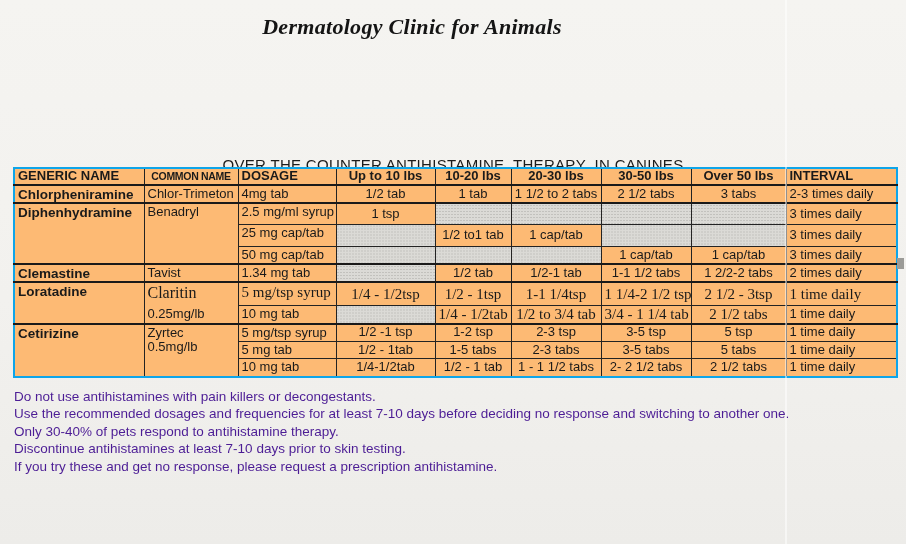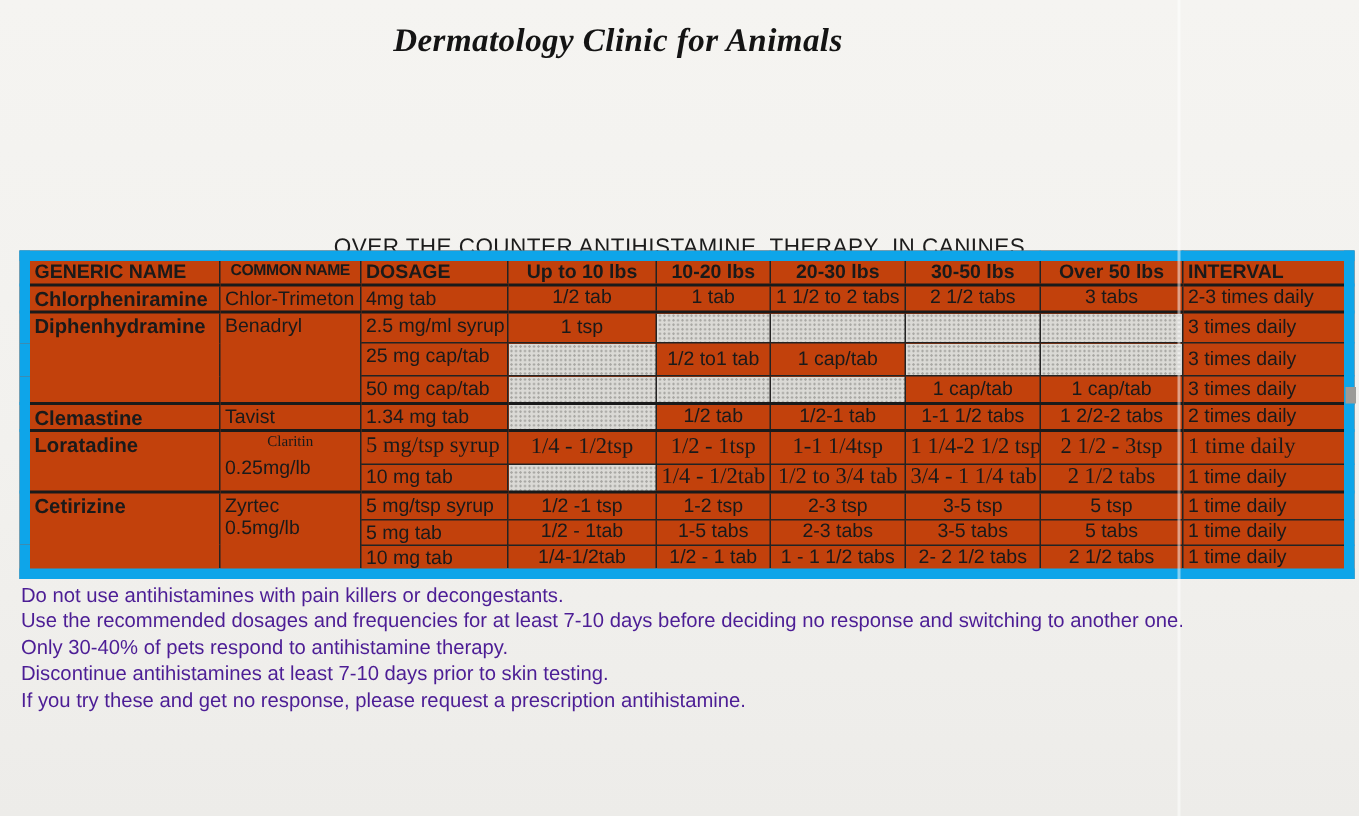--- a/index.html
+++ b/index.html
@@ -15,21 +15,21 @@
     font-size:22px; letter-spacing:.3px; color:#141414;
   }
   .subtitle {
     position:absolute; top:113px; left:0; width:906px; text-align:center;
     font-family:Liberation Sans, sans-serif; font-size:15px; white-space:pre;
     letter-spacing:.3px; color:#1c1c1c;margin-top:43px;
   }
   table.dosage {
     position:absolute; left:13px; top:167px; width:883px;
     border-collapse:collapse; table-layout:fixed;
-    background:#c2410c; border:7px solid #0ea5e9;
+    background:#fdba74; border:2px solid #0ea5e9;
   }
   th, td {
     border:1.6px solid #232323; padding:0 3px; line-height:1.12;
     overflow:hidden; white-space:nowrap; vertical-align:middle;
   }
   thead tr { height:17px; }
   thead th { border-bottom:2.6px solid #1a1a1a; font-weight:700; font-size:13px; text-align:center; }
   th.c0, th.c2, th.c8 { text-align:left; }
   th.c1 { font-size:10.5px; letter-spacing:-.3px; }
   td { font-size:13px; }
@@ -43,21 +43,21 @@
     background-image:radial-gradient(#a9a8a4 .7px, rgba(0,0,0,0) .9px);
     background-size:3px 3px;
   }
   tr.row-0 { height:17px; } tr.row-1 { height:21px; } tr.row-2 { height:22px;padding-left:32px; }
   tr.row-3 { height:18px; } tr.row-4 { height:17px; } tr.row-5 { height:23px; }
   tr.row-6 { height:18px; } tr.row-7 { height:18px; } tr.row-8 { height:17px; }
   tr.row-9 { height:18px; }
   tr.row-5 td, tr.row-6 td { font-family:"Liberation Serif", serif; font-size:15px; }
   tr.row-5 td.c0 { font-family:"Liberation Sans", sans-serif; font-size:13.5px;margin-top:37px; }
   tr.row-6 td.c2, tr.row-6 td.c8 { font-family:"Liberation Sans", sans-serif; font-size:13px; }
-  tr.row-5 td.c1 .line-0 { font-size:10px;text-align:center; }
+  tr.row-5 td.c1 .line-0 { font-size:16px; }
   tr.row-5 td.c1 .line-1 { font-family:"Liberation Sans", sans-serif; font-size:13px; margin-top:5px; }
   .notes { position:absolute; left:14px; top:388px; font-size:13.5px; line-height:17.4px; color:#4c1d95; }
   .scan-line { position:absolute; left:785px; top:0; width:2px; height:544px; background:rgba(255,255,255,.5); }
   .scan-speck { position:absolute; left:897px; top:258px; width:7px; height:11px; background:#9b9b98; }
 </style>
 </head>
 <body>
 
 <div class="page">
 

